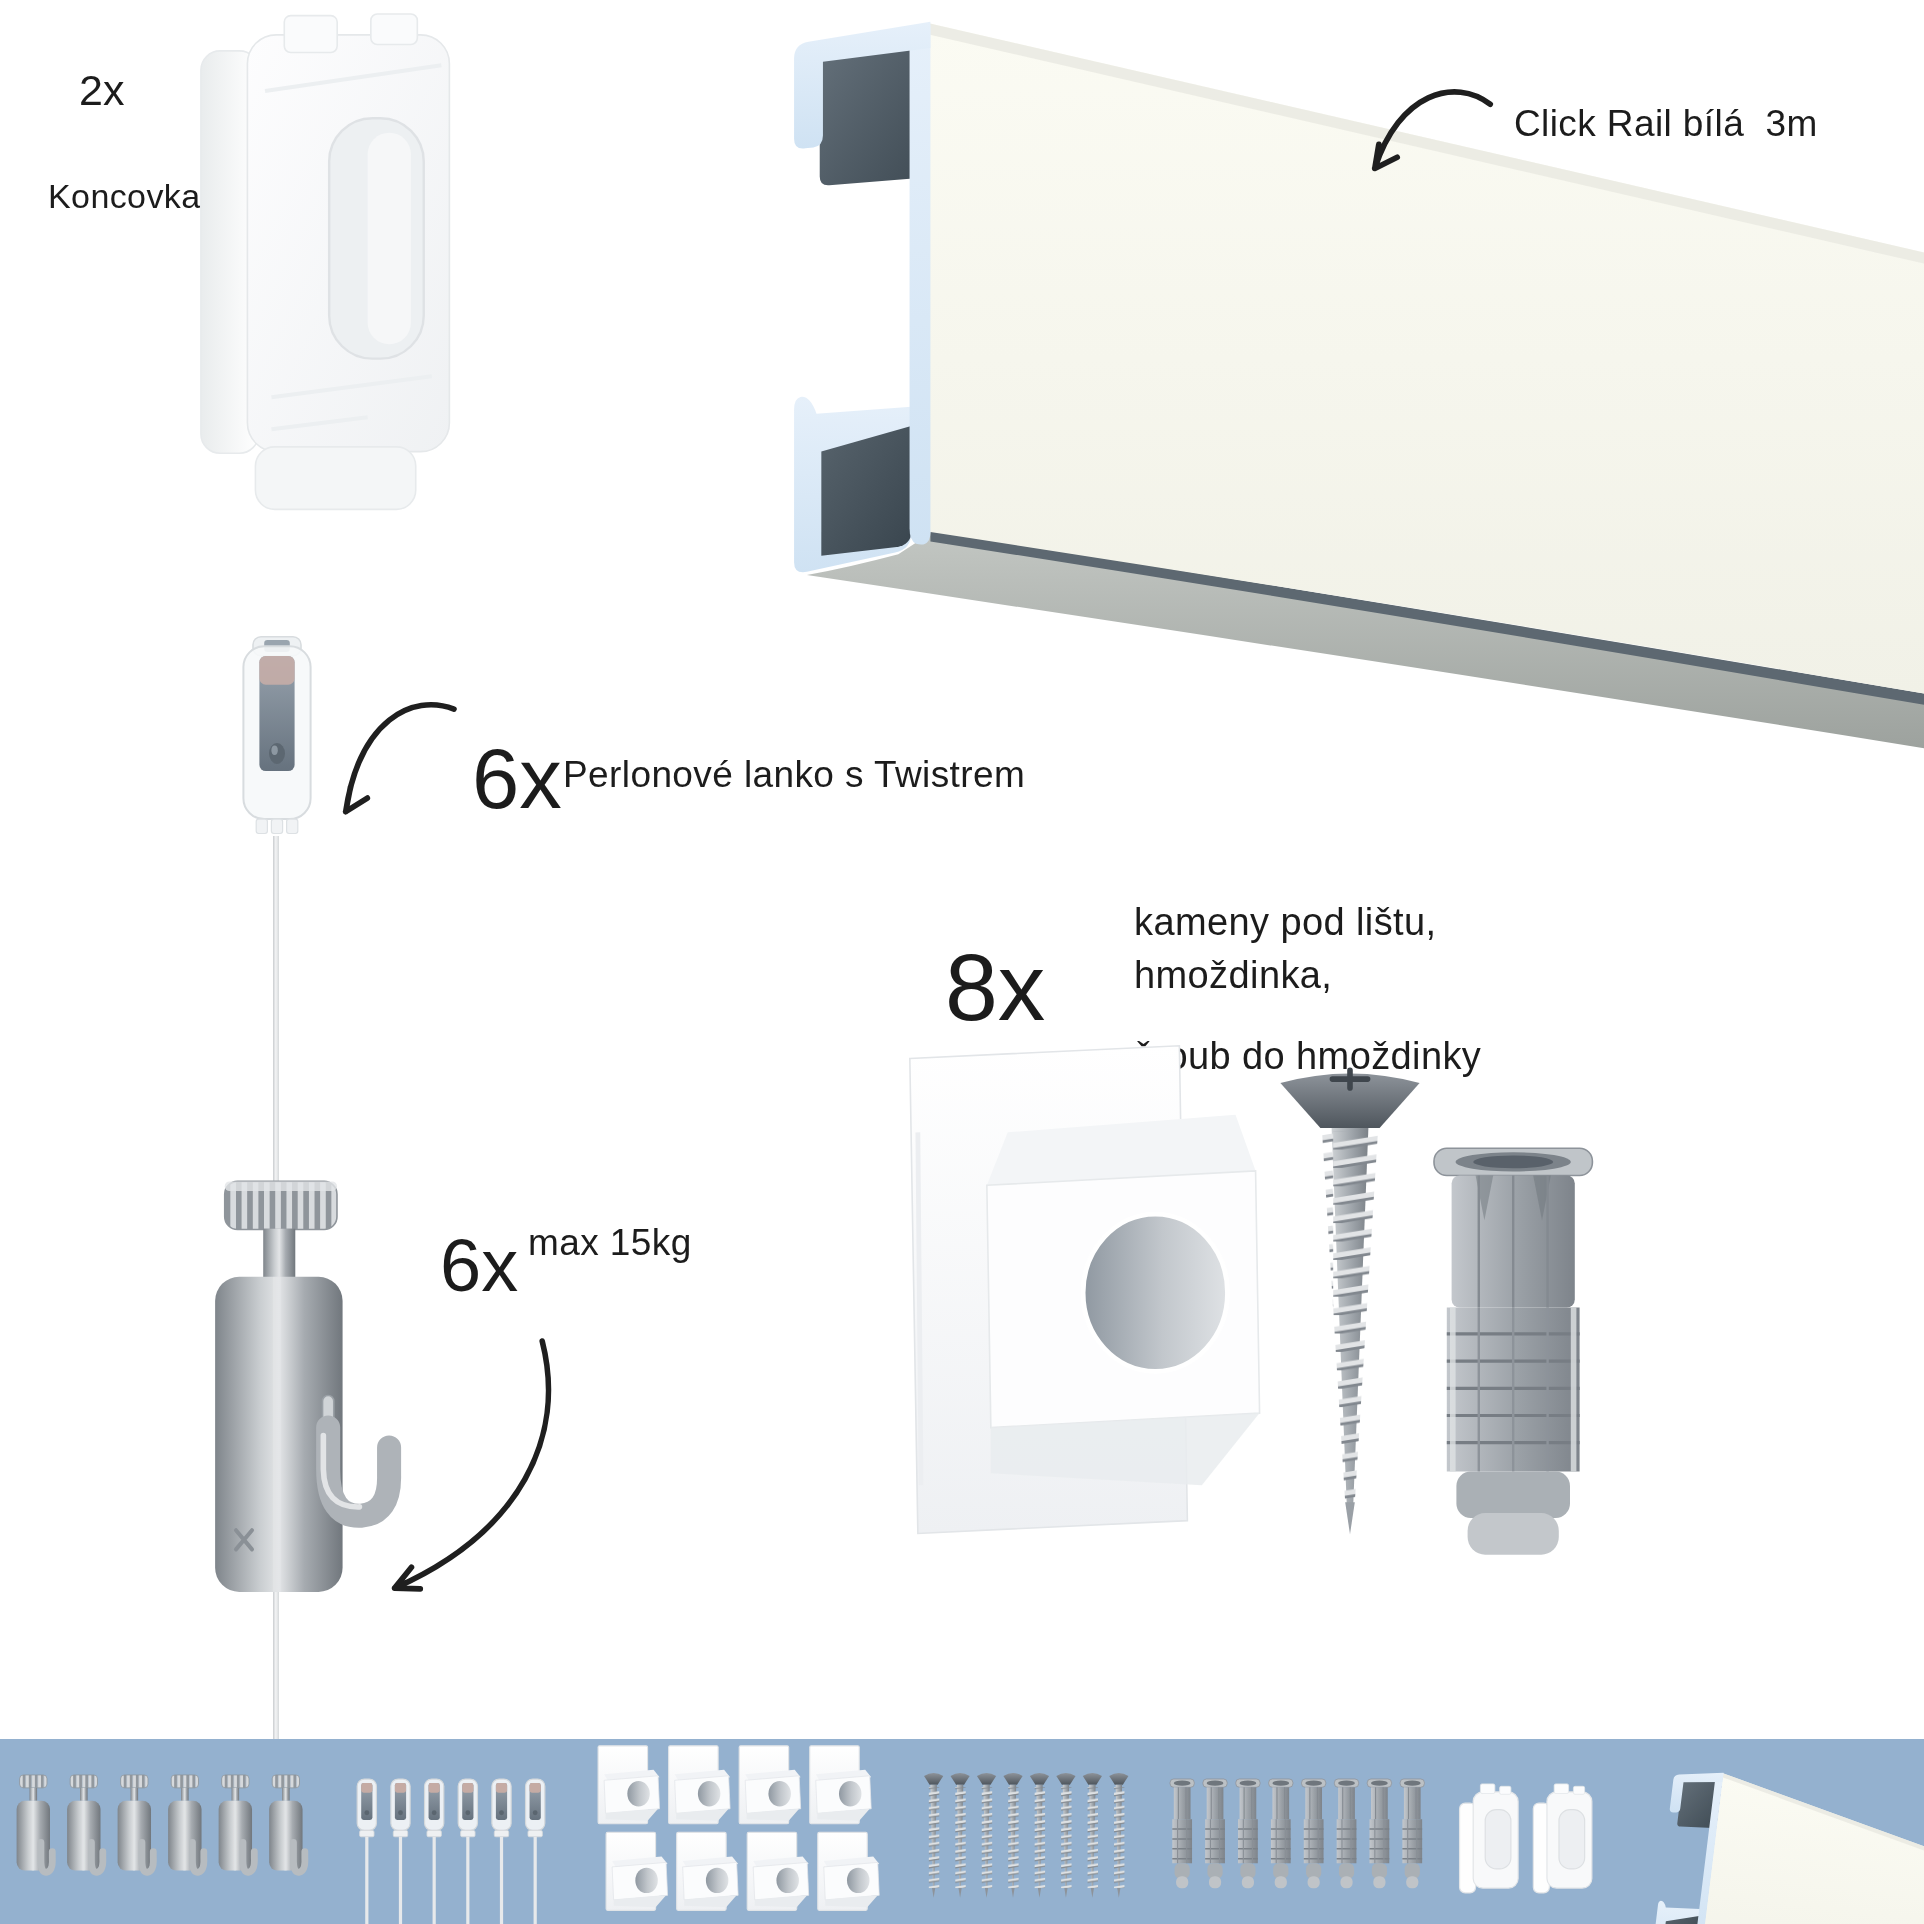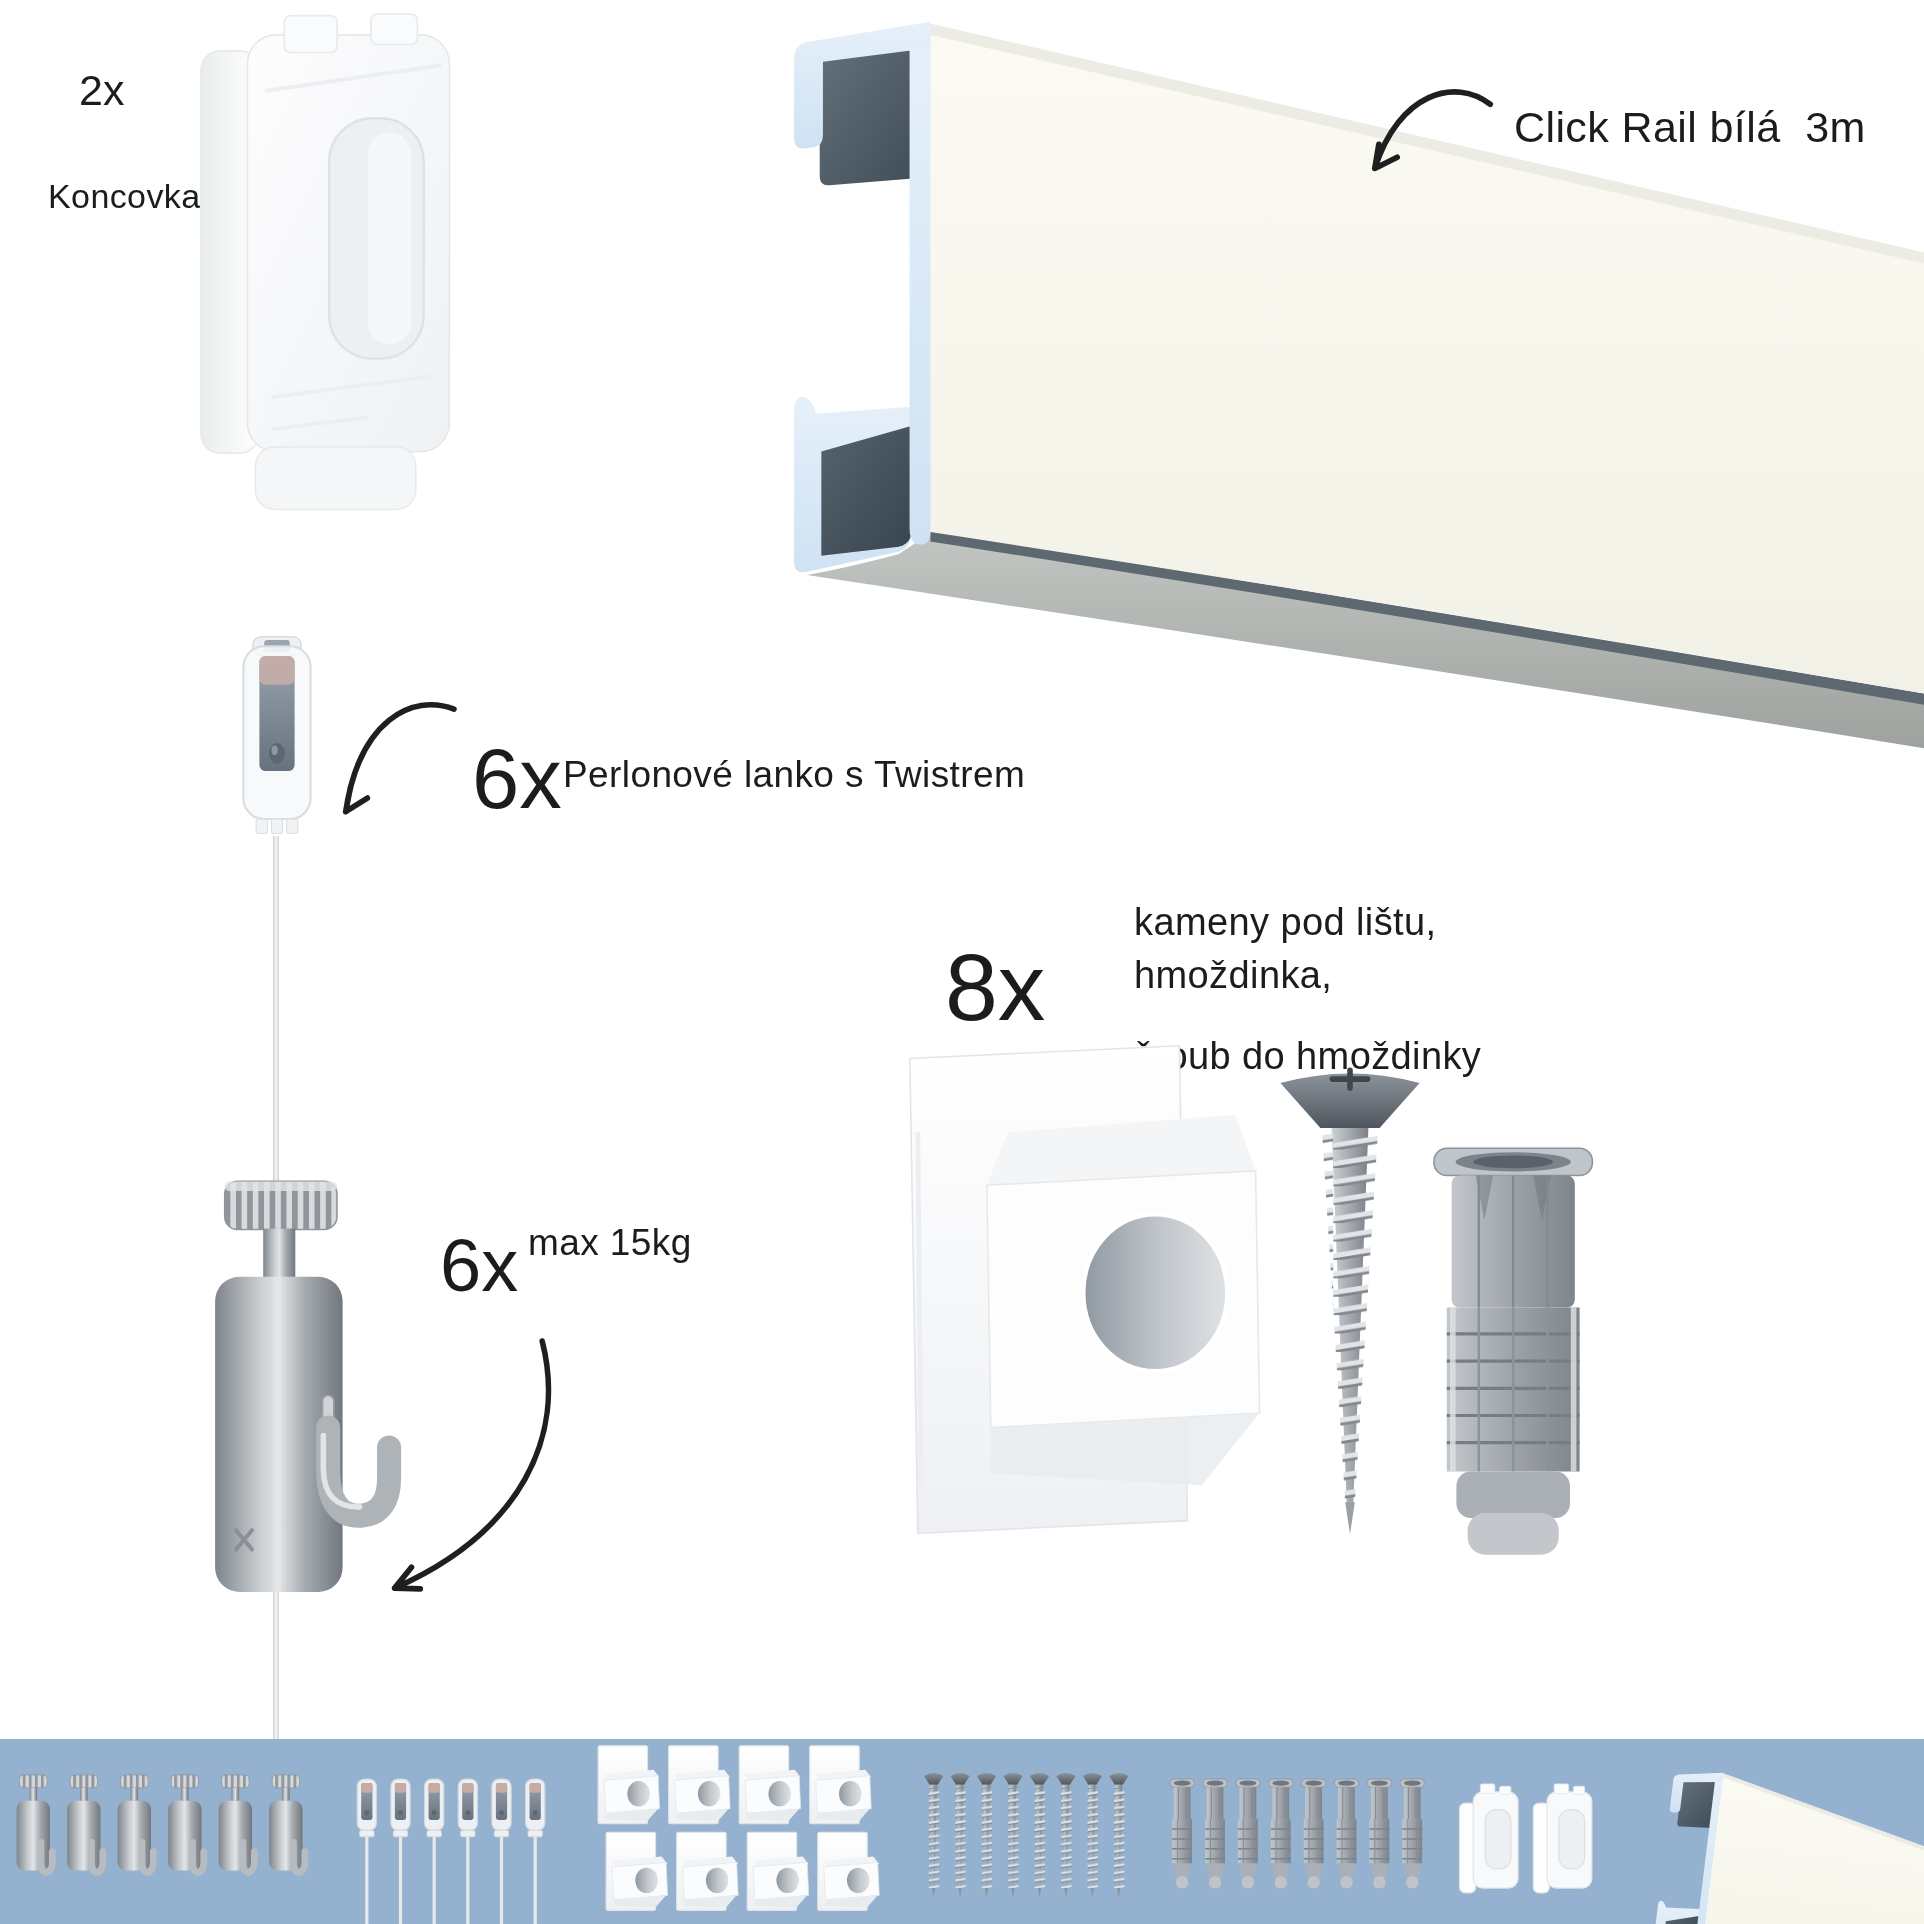--- a/index.html
+++ b/index.html
@@ -4,21 +4,21 @@
 <style>
   html,body{margin:0;padding:0;background:#fff;}
   .canvas{position:relative;width:1925px;height:1925px;overflow:hidden;background:#ffffff;
           font-family:"Liberation Sans",sans-serif;color:#1c1c1c;}
   .abs{position:absolute;}
   .qty{font-weight:500;line-height:1;}
   .lbl{font-weight:500;line-height:1.15;letter-spacing:0.4px;}
   .pre{white-space:pre;}
   #qty-endcap{left:79px;top:69px;font-size:43px;}
   #lbl-endcap{left:48px;top:141px;font-size:34px;margin-top:36px;}
-  #lbl-rail{left:1514px;top:103px;font-size:43px;}
+  #lbl-rail{left:1514px;top:103px;font-size:37px;}
   #qty-twister{left:472px;top:736px;font-size:85px;}
   #lbl-twister{left:563px;top:754px;font-size:37px;}
   #qty-fixings{left:945px;top:940px;font-size:95px;}
   .fixline{left:1134px;font-size:38px;}
   #fixline1{top:874px;margin-top:27px;}
   #fixline2{top:954px;text-align:center;}
   #fixline3{top:1035px;}
   #qty-hook{left:440px;top:1229px;font-size:74px;}
   #lbl-hook1{left:528px;top:1203px;font-size:37px;}
   #lbl-hook2{left:528px;top:1222px;font-size:37px;}

